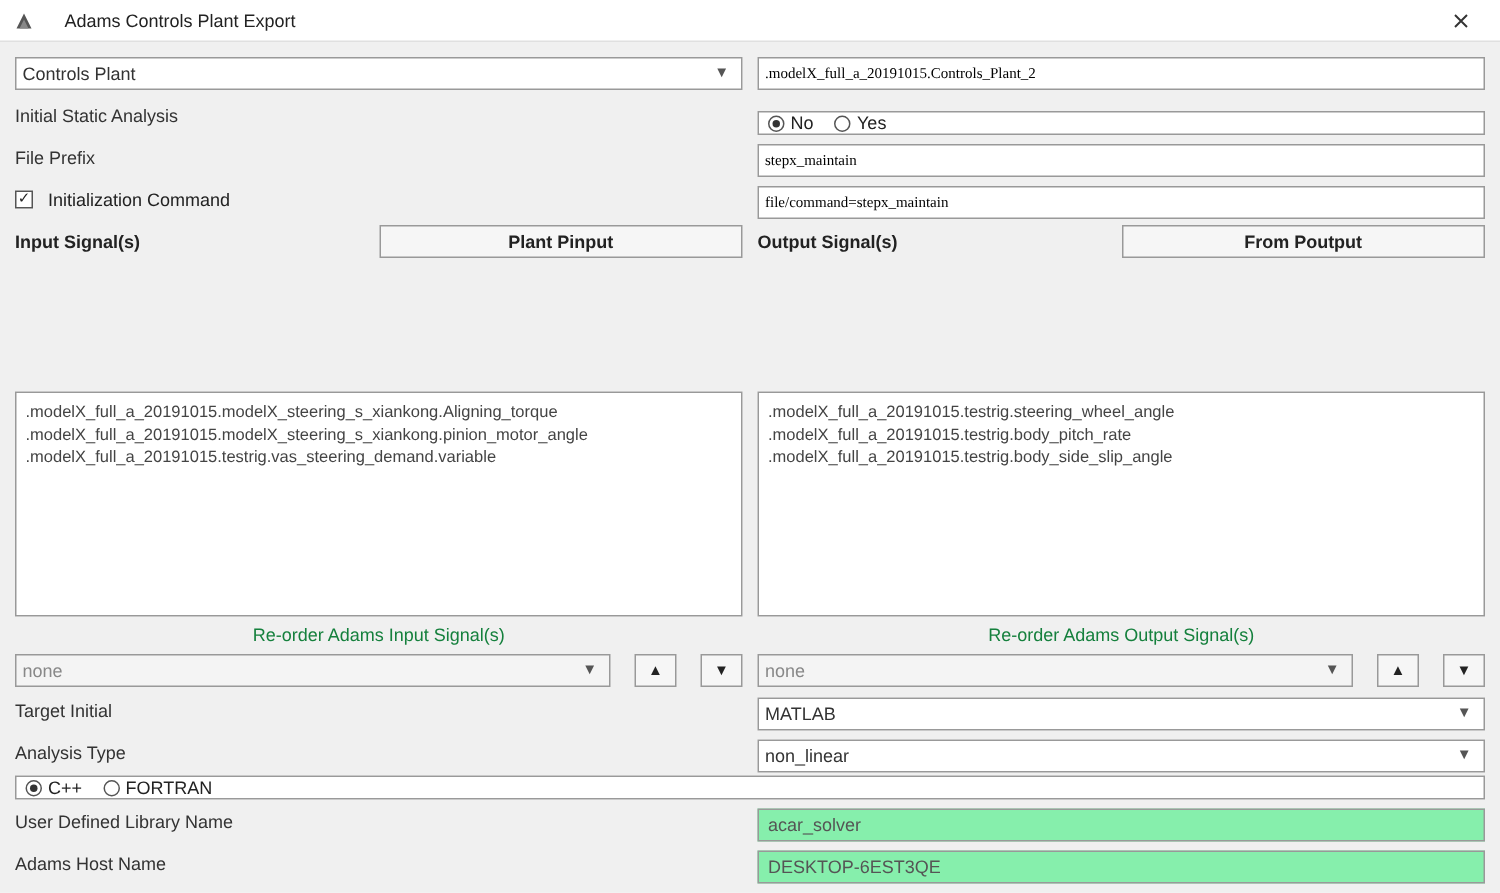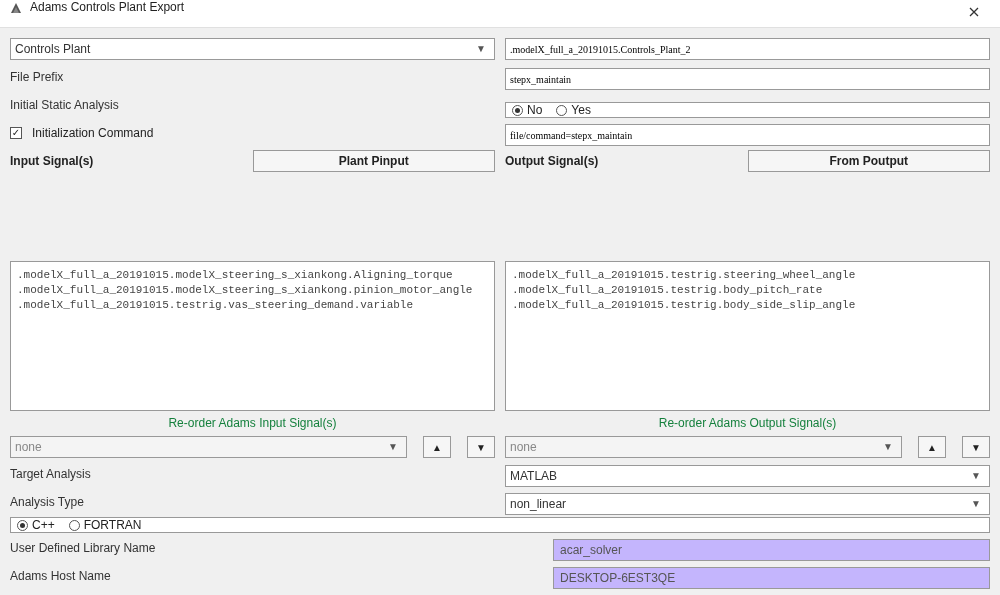--- a/index.html
+++ b/index.html
@@ -16,24 +16,25 @@
   .window {
     width: 1000px;
     height: 595px;
     background: #fafafa;
     display: flex;
     flex-direction: column;
   }
   .titlebar {
     height: 28px;
     display: flex;
-    align-items: flex-start;
+    align-items: center;
     padding: 0 8px;
     background: #fff;
     border-bottom: 1px solid #e0e0e0;
+    gap: 13px;
   }
   .titlebar .app-icon {
     width: 16px;
     height: 16px;
     margin-right: 6px;
     display: inline-flex;
     align-items: center;
     justify-content: center;
   }
   .titlebar .title {
@@ -101,24 +102,23 @@
   }
   .disabled .selbox {
     background: #f4f4f4;
     color: #888;
   }
 
   .readonly {
     height: 22px;
     display: flex;
     align-items: center;
-    background: #c4b5fd;
+    background: #86efac;
     padding: 0 6px;
     color: #555;
-    margin-left: 48px;
   }
 
   .btn {
     height: 22px;
     border: 1px solid #999;
     background: #f6f6f6;
     cursor: pointer;
     display: flex;
     align-items: center;
     justify-content: center;
@@ -144,21 +144,21 @@
     align-items: center;
   }
   .siglabel-row .frombtn {
     width: 50%;
   }
   .listbox {
     flex: 1;
     border: 1px solid #999;
     background: #fff;
     padding: 6px;
-    font-family: Liberation Mono, monospace;
+    font-family: Liberation Sans, sans-serif;
     font-size: 11px;
     line-height: 1.35;
     color: #444;
     overflow: auto;
     min-height: 150px;
   }
   .listbox div { white-space: nowrap; }
 
   .reorder-title {
     text-align: center;
@@ -204,53 +204,53 @@
       <div class="col">
         <div class="txtbox">
           <input type="text" value=".modelX_full_a_20191015.Controls_Plant_2" style="">
         </div>
       </div>
     </div>
 
     <div class="row">
       <div class="col">
         <div class="field-row">
-          <span class="field-label">File Prefix</span>
-        </div>
-      </div>
-      <div class="col">
-        <div class="txtbox">
-          <input type="text" value="stepx_maintain" style="">
-        </div>
-      </div>
-    </div>
-
-    <div class="row">
-      <div class="col">
-        <div class="field-row">
           <span class="field-label">Initial Static Analysis</span>
         </div>
       </div>
       <div class="col">
         <div class="radio-group">
           <span class="radio-label">
             <span class="radio-dot"></span>
             <span>No</span>
           </span>
           <span class="radio-label">
             <span class="radio-ring"></span>
             <span>Yes</span>
           </span>
         </div>
       </div>
     </div>
 
     <div class="row">
       <div class="col">
         <div class="field-row">
+          <span class="field-label">File Prefix</span>
+        </div>
+      </div>
+      <div class="col">
+        <div class="txtbox">
+          <input type="text" value="stepx_maintain" style="">
+        </div>
+      </div>
+    </div>
+
+    <div class="row">
+      <div class="col">
+        <div class="field-row">
           <span class="chk checked"></span>
           <span>Initialization Command</span>
         </div>
       </div>
       <div class="col">
         <div class="txtbox">
           <input type="text" value="file/command=stepx_maintain" style="">
         </div>
       </div>
     </div>
@@ -327,21 +327,21 @@
           <div class="btn sq">
               <span class="glyph">▼</span>
             </div>
         </div>
       </div>
     </div>
 
     <div class="row">
       <div class="col">
           <div class="field-row">
-            <span class="field-label">Target Analysis</span>
+            <span class="field-label">Target Initial</span>
           </div>
         </div>
       <div class="col">
         <div class="selbox">
           <span>MATLAB</span>
           <span class="arrow">▼</span>
         </div>
       </div>
     </div>
 

